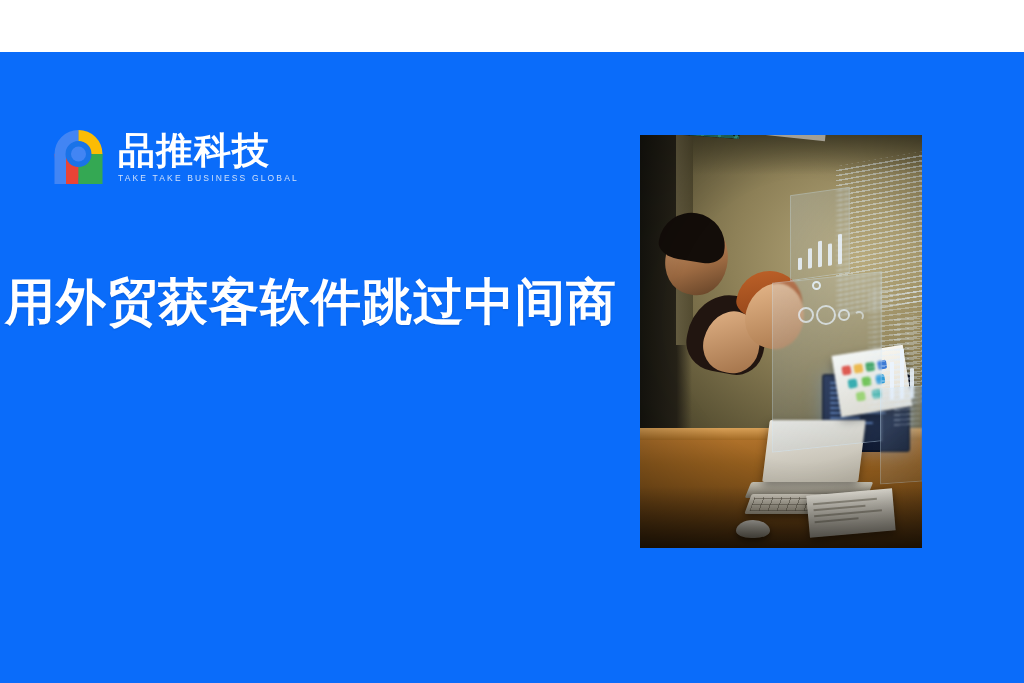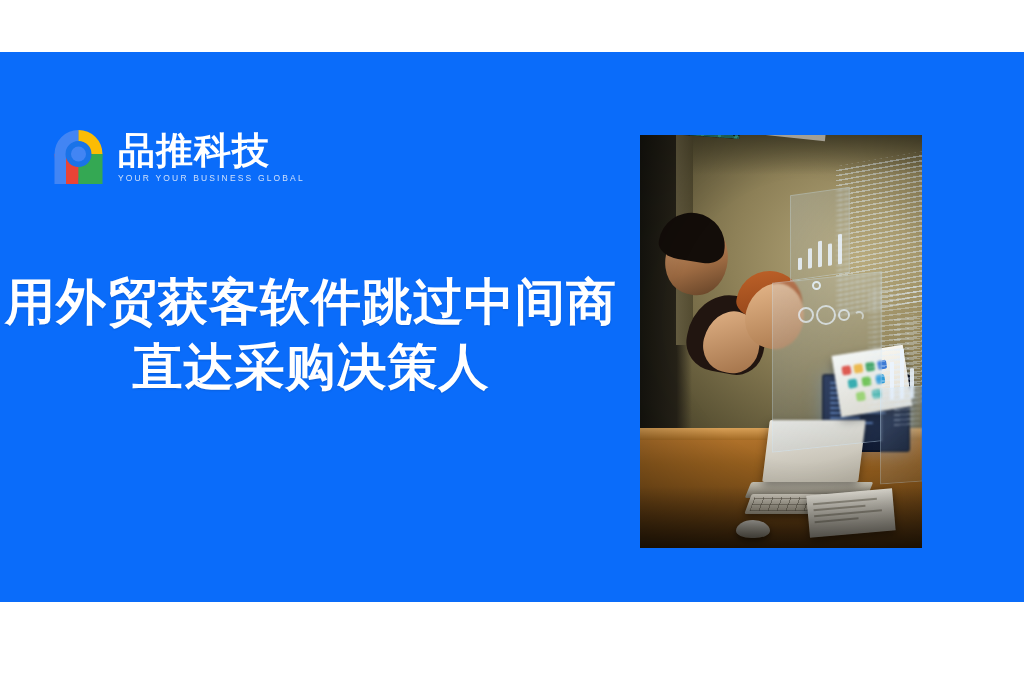--- a/index.html
+++ b/index.html
@@ -10,21 +10,21 @@
   }
   #slide{
     position:relative;
     width:1024px; height:683px;
     background:#ffffff;
   }
   
   .band{
     position:absolute;
     left:0; top:52px;
-    width:1024px; height:550px;
+    width:1024px; height:632px;
     background:#0a6cfa;
     overflow:hidden;
   }
   
   .logo-block{
     position:absolute;
     left:50px; top:74px;
     display:flex; align-items:center; gap:11px;
   }
   .logo-mark{
@@ -285,27 +285,26 @@
           <path d="M41 28 L52.5 28 L52.5 58 L41 58 Z" fill="#34a853"></path>
           <path d="M16 40 L28.5 40.5 L28.5 58 L16 58 Z" fill="#ea4335"></path>
           <path d="M28.5 40.5 L41 40 L41 58 L28.5 58 Z" fill="#34a853"></path>
 
           <circle cx="28.5" cy="28" r="13" fill="#1a73e8"></circle>
           <circle cx="28.5" cy="28" r="7.5" fill="#4285f4"></circle>
         </svg>
       </div>
       <div class="logo-words">
         <div class="logo-cn">品推科技</div>
-        <div class="logo-tag">YOUR YOUR BUSINESS GLOBAL</div>
+        <div class="logo-tag">TAKE TAKE BUSINESS GLOBAL</div>
       </div>
     </div>
 
     <div class="headline">
       <span class="ln">用外贸获客软件跳过中间商</span>
-      <span class="ln">直达采购决策人</span>
     </div>
 
 
     <div class="photo">
       <div class="scene">
         <div class="wall"></div>
         <div class="ceiling"></div>
         <div class="wall-left"></div>
         <div class="pillar"></div>
 

